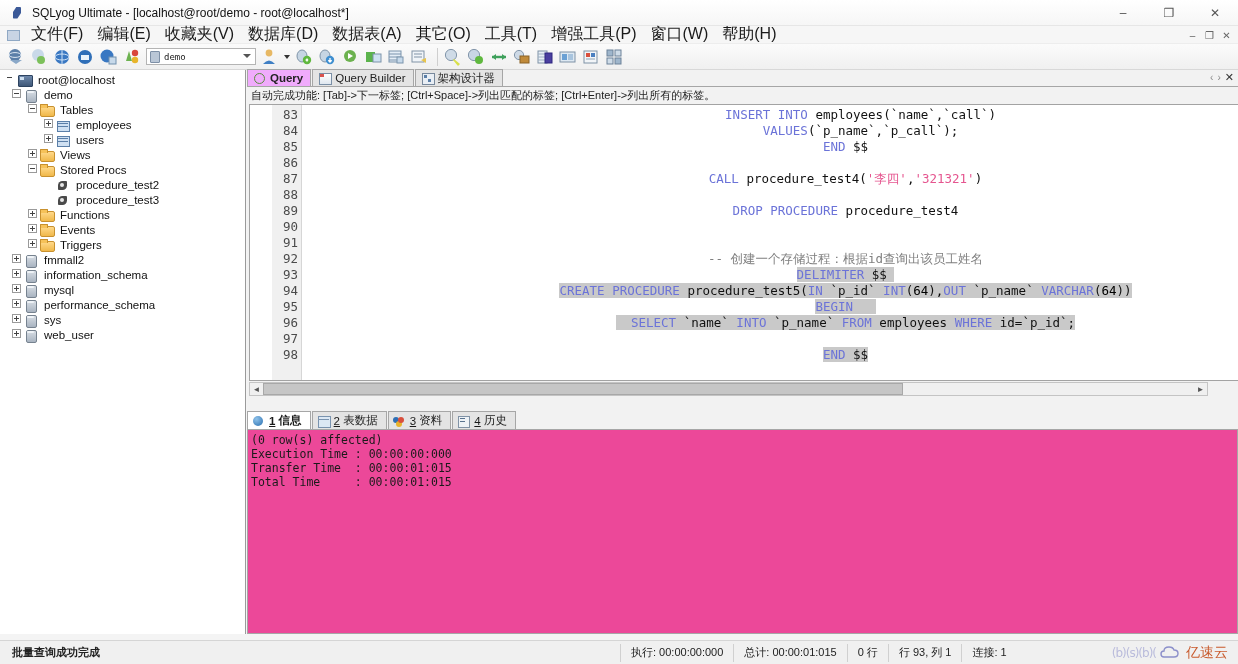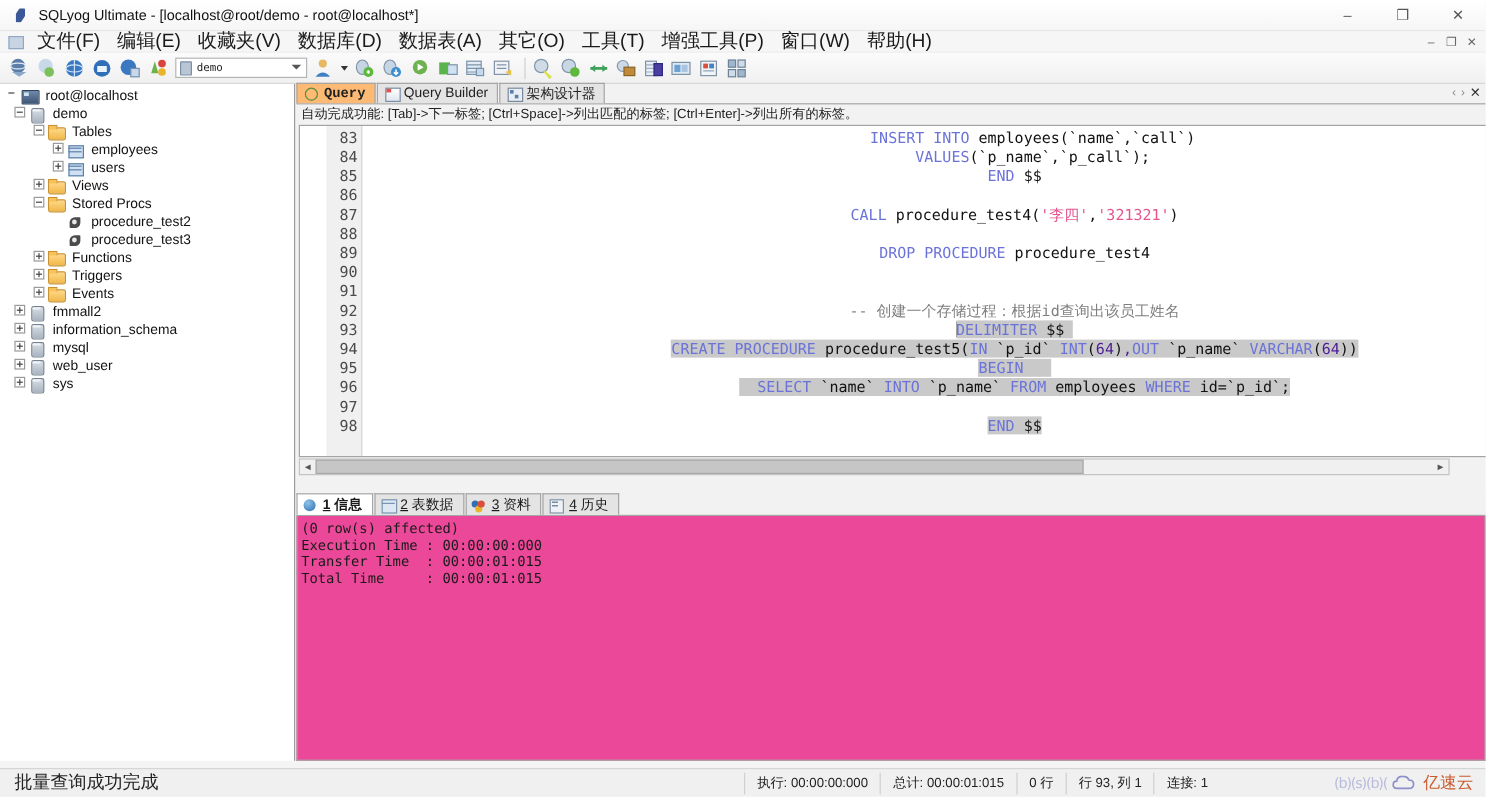--- a/index.html
+++ b/index.html
@@ -169,21 +169,21 @@
   .tabstrip {
     position: absolute; left: 0; top: 0; width: 991px; height: 17px;
     background: #f2f2f2; display: flex; align-items: flex-end;
     border-bottom: 1px solid #a6a6a6;
   }
   .tab {
     height: 17px; display: flex; align-items: center; padding: 0 7px 0 5px;
     border: 1px solid #a6a6a6; border-bottom: none; background: #e4e4e4;
     font-size: 11.5px; color: #222; margin-right: 1px; cursor: default;
   }
-  .tab.active { background: #fdba74; font-weight: bold; font-family: Liberation Mono, monospace; }
+  .tab.active { background: #f0abfc; font-weight: bold; }
   .tab .tico { width: 13px; height: 12px; margin-right: 4px; flex: none; position: relative; }
   .tico.query::before{content:"";position:absolute;left:1px;top:1px;width:9px;height:9px;
     border:1.5px solid #5a8f3e;border-radius:50%;}
   .tico.qb::before{content:"";position:absolute;left:1px;top:1px;width:11px;height:10px;
     background:linear-gradient(#ffffff,#dfe7ef);border:1px solid #7a8fa6;}
   .tico.qb::after{content:"";position:absolute;left:2px;top:2px;width:4px;height:3px;background:#d9534f;}
   .tico.sd::before{content:"";position:absolute;left:1px;top:1px;width:11px;height:10px;
     background:#e9eef4;border:1px solid #77889c;}
   .tico.sd::after{content:"";position:absolute;left:3px;top:3px;width:3px;height:3px;
     background:#5b7fa8;box-shadow:4px 4px 0 #5b7fa8;}
@@ -219,21 +219,21 @@
     height: 16px; line-height: 16px; padding-right: 3px;
     color: #4b4b4b; font-size: 12.5px;
   }
   .code {
     position: absolute; left: 47px; top: 0; right: 0; height: 100%;
     padding-top: 2px; white-space: pre; text-align: center;
   }
   .code .row { height: 16px; line-height: 16px; }
   .kw  { color: #6b73d8; }
   .str { color: #e5558f; }
-  .num { color: #4c1d95; }
+  .num { color: #000000; }
   .cmt { color: #7f7f7f; }
   .plain { color: #111; }
   .sel { background: #c9c9c9; }
   .caret {
     display:inline-block; width:1px; height:13px; background:#000;
     vertical-align:-2px; margin-right:-1px;
   }
   .vscroll {
     position: absolute; right: 0; top: 0; width: 13px; height: 100%;
     background: #f0f0f0; border-left: 1px solid #d4d4d4;
@@ -298,21 +298,21 @@
     font-family: "DejaVu Sans Mono", "Liberation Mono", monospace;
     font-size: 11.5px; line-height: 14px; color: #1a1a1a;
   }
 
   
   .statusbar {
     position: absolute; left: 0; bottom: 0; width: 1238px; height: 24px;
     background: #f0f0f0; border-top: 1px solid #d5d5d5;
     display: flex; align-items: center;
   }
-  .sb-msg { font-size: 15px; color: #222; padding-left: 12px; width: 620px; }
+  .sb-msg { font-size: 11px; color: #222; padding-left: 12px; width: 620px; font-weight: bold; }
   .sb-cell {
     font-size: 11px; color: #222; border-left: 1px solid #d0d0d0;
     height: 18px; display: flex; align-items: center; padding: 0 10px;
     white-space: nowrap;
   }
   .sb-spacer { flex: 1; }
   .watermark {
     display: flex; align-items: center; gap: 4px; padding-right: 10px;
     color: #7b7fc4; font-size: 12px; opacity: .85;
   }
@@ -567,58 +567,63 @@
 
       <div class="node" style="padding-left:22px">
         <span class="expander plus"></span>
         <span class="ico folder"></span>
         <span class="node-label">Functions</span>
       </div>
 
       <div class="node" style="padding-left:22px">
         <span class="expander plus"></span>
         <span class="ico folder"></span>
+        <span class="node-label">Events</span>
+      </div>
+
+      <div class="node" style="padding-left:22px">
+        <span class="expander plus"></span>
+        <span class="ico folder"></span>
         <span class="node-label">Triggers</span>
-      </div>
-
-      <div class="node" style="padding-left:22px">
-        <span class="expander plus"></span>
-        <span class="ico folder"></span>
-        <span class="node-label">Events</span>
       </div>
 
       <div class="node" style="padding-left:6px">
         <span class="expander plus"></span>
         <span class="ico db"></span>
         <span class="node-label">fmmall2</span>
       </div>
 
       <div class="node" style="padding-left:6px">
         <span class="expander plus"></span>
         <span class="ico db"></span>
         <span class="node-label">information_schema</span>
       </div>
 
       <div class="node" style="padding-left:6px">
         <span class="expander plus"></span>
         <span class="ico db"></span>
         <span class="node-label">mysql</span>
       </div>
 
+      <div class="node" style="padding-left:6px">
+        <span class="expander plus"></span>
+        <span class="ico db"></span>
+        <span class="node-label">performance_schema</span>
+      </div>
+
+      <div class="node" style="padding-left:6px">
+        <span class="expander plus"></span>
+        <span class="ico db"></span>
+        <span class="node-label">sys</span>
+      </div>
 
       <div class="node" style="padding-left:6px">
         <span class="expander plus"></span>
         <span class="ico db"></span>
         <span class="node-label">web_user</span>
-      </div>
-
-      <div class="node" style="padding-left:6px">
-        <span class="expander plus"></span>
-        <span class="ico db"></span>
-        <span class="node-label">sys</span>
       </div>
 
     </div>
   </div>
 
   <div class="main">
 
     <div class="tabstrip">
       <div class="tab active">
         <span class="tico query"></span>

